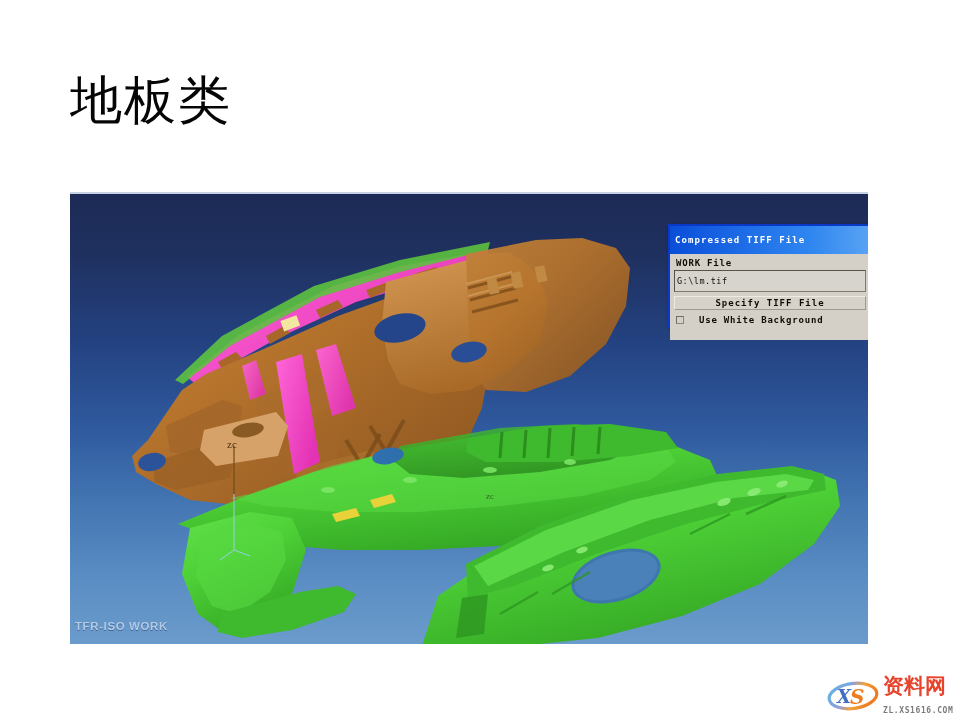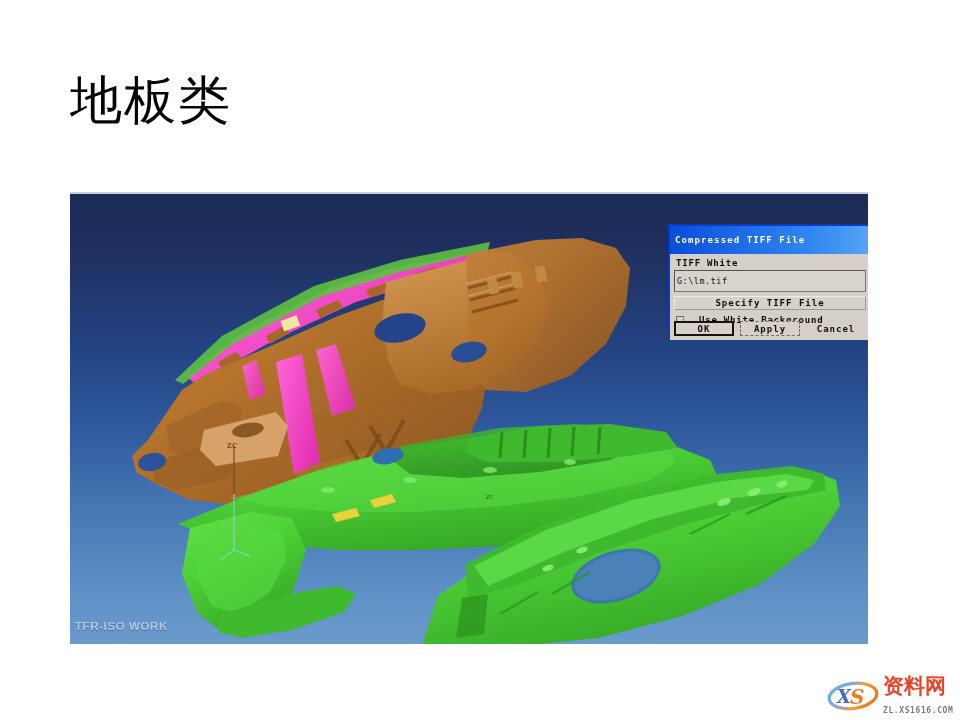--- a/index.html
+++ b/index.html
@@ -375,36 +375,31 @@
     <div id="app-watermark">TFR-ISO WORK</div>
 
     <div id="tiff-dialog">
 
       <div id="dialog-titlebar">
         <span id="dialog-title-text">Compressed TIFF File</span>
       </div>
 
       <div id="dialog-body">
 
-        <div id="tiff-file-label">TIFF White</div>
+        <div id="tiff-file-label">WORK File</div>
 
         <div id="tiff-path-input" title="Enter TIFF file path">G:\lm.tif</div>
 
         <div id="specify-tiff-button">Specify TIFF File</div>
 
         <div id="white-bg-row">
           <span id="white-bg-checkbox"></span>
           <span id="white-bg-label">Use White Background</span>
         </div>
 
-        <div id="dialog-buttons">
-          <div id="btn-ok" class="dlg-btn">OK</div>
-          <div id="btn-apply" class="dlg-btn">Apply</div>
-          <div id="btn-cancel" class="dlg-btn">Cancel</div>
-        </div>
 
       </div>
     </div>
 
   </div>
 
   <div id="site-watermark">
     <svg id="xs-logo" width="54" height="34" viewBox="0 0 54 34">
       <defs>
         <linearGradient id="ringGrad" x1="0" y1="0" x2="1" y2="0.4">

